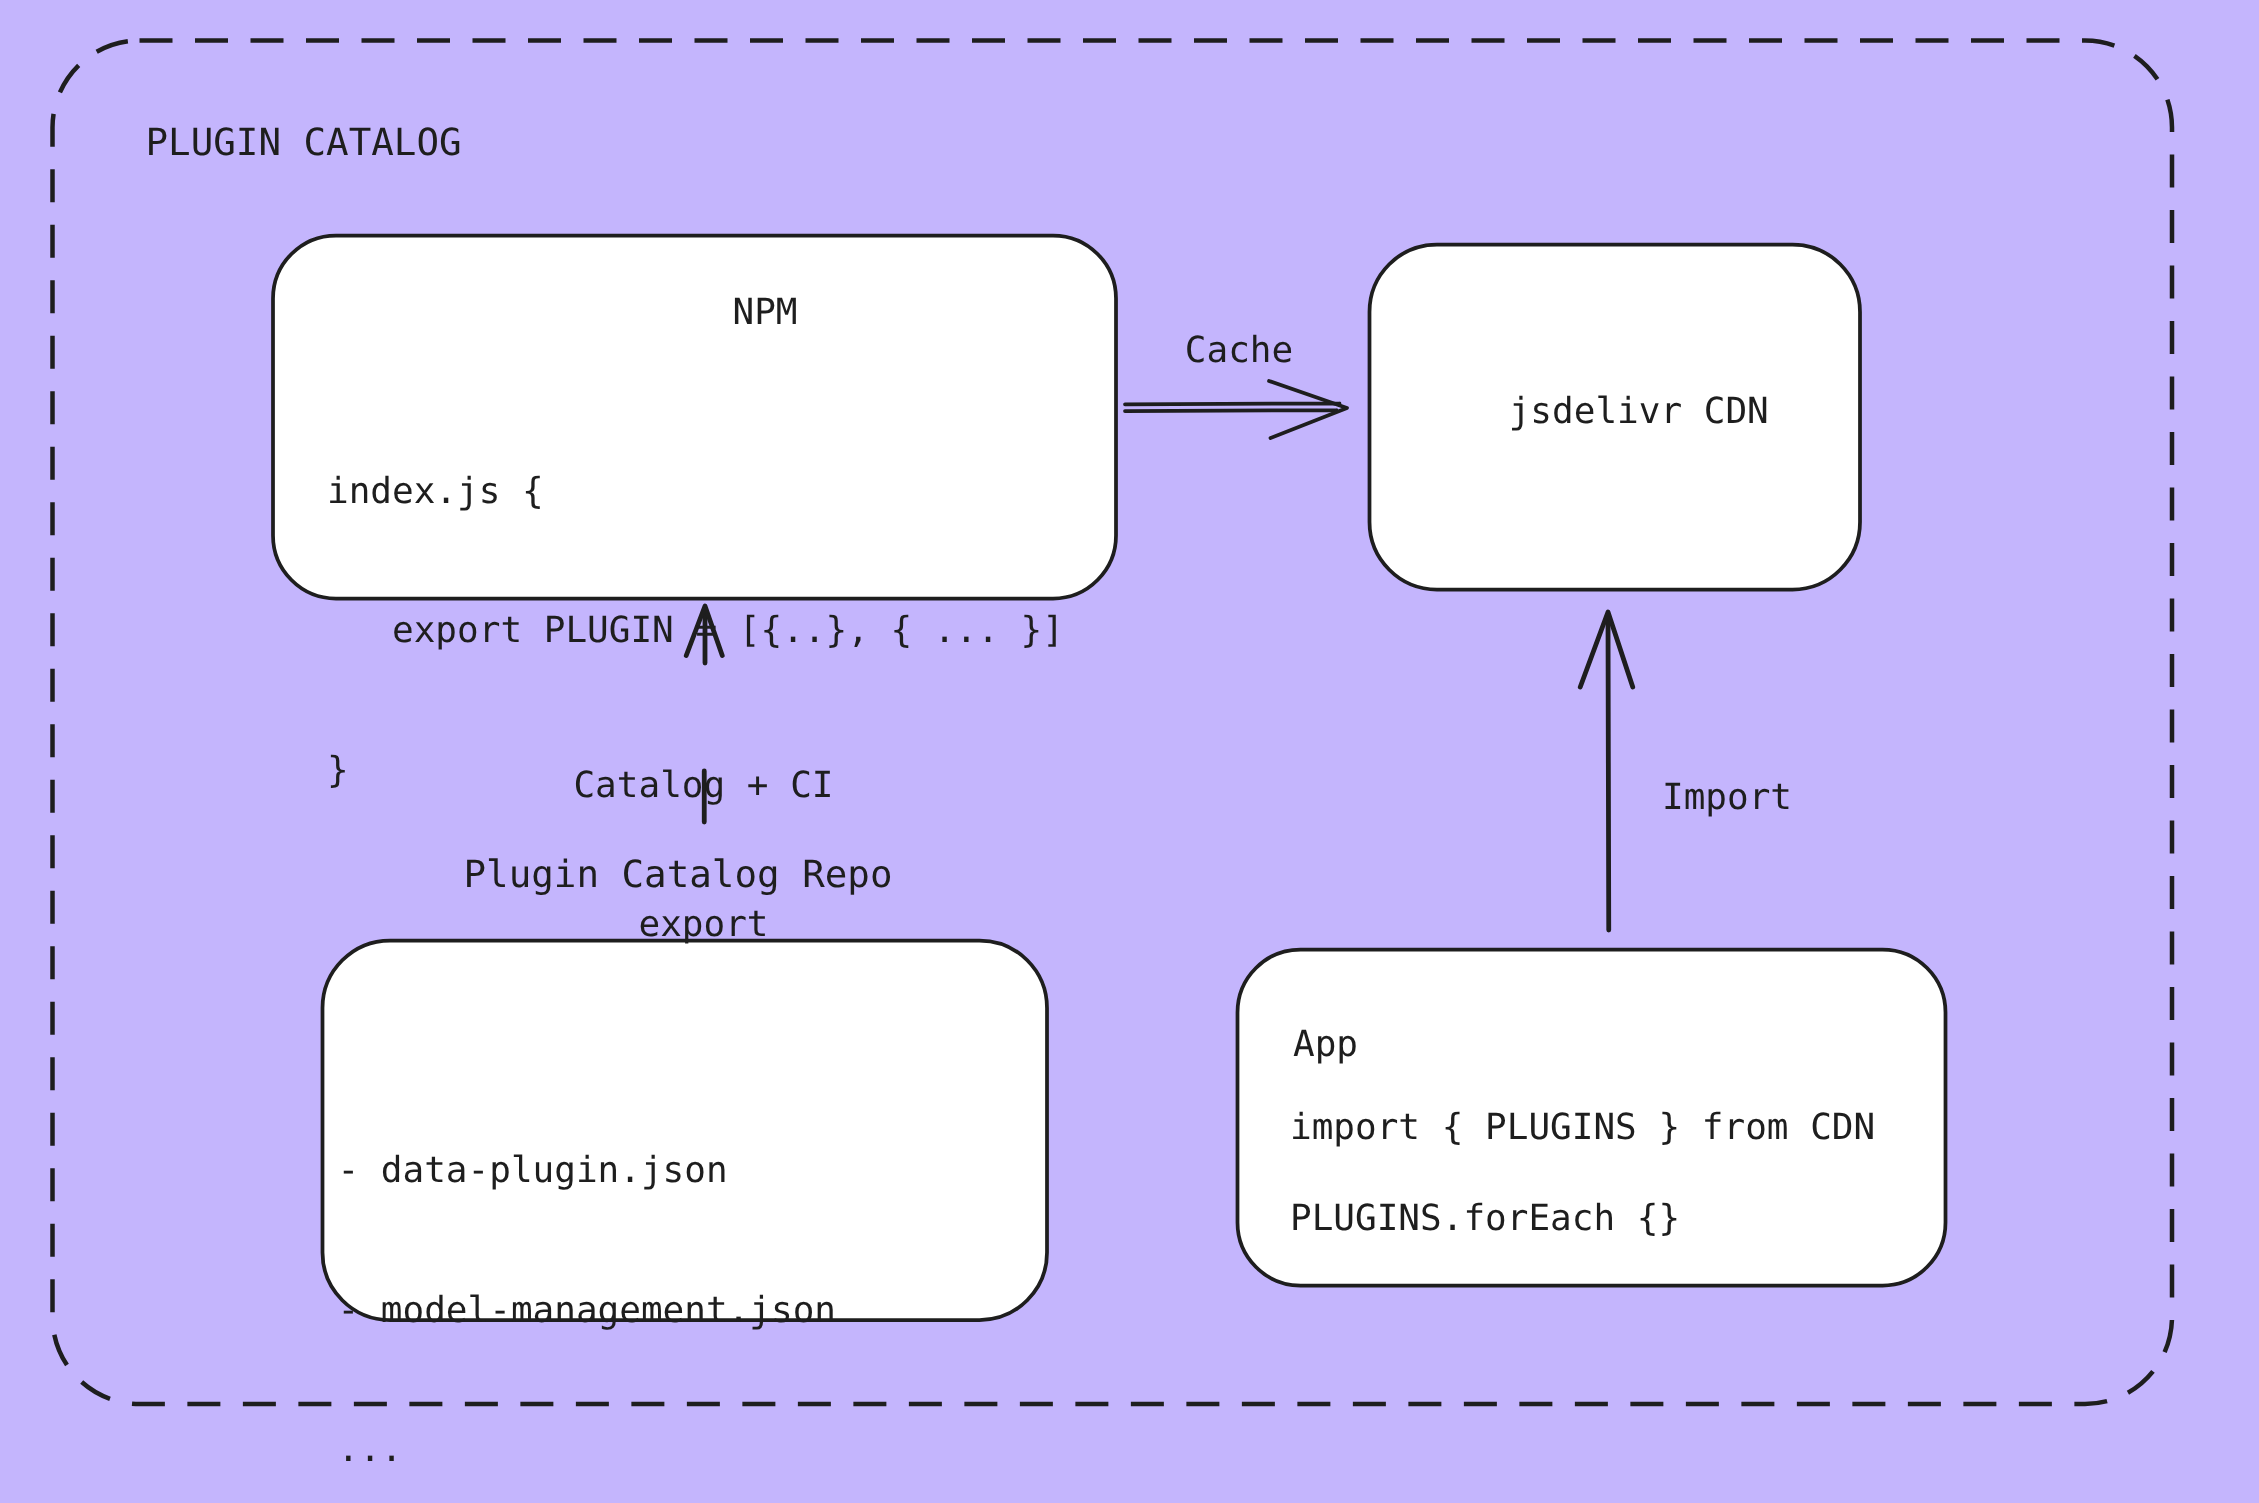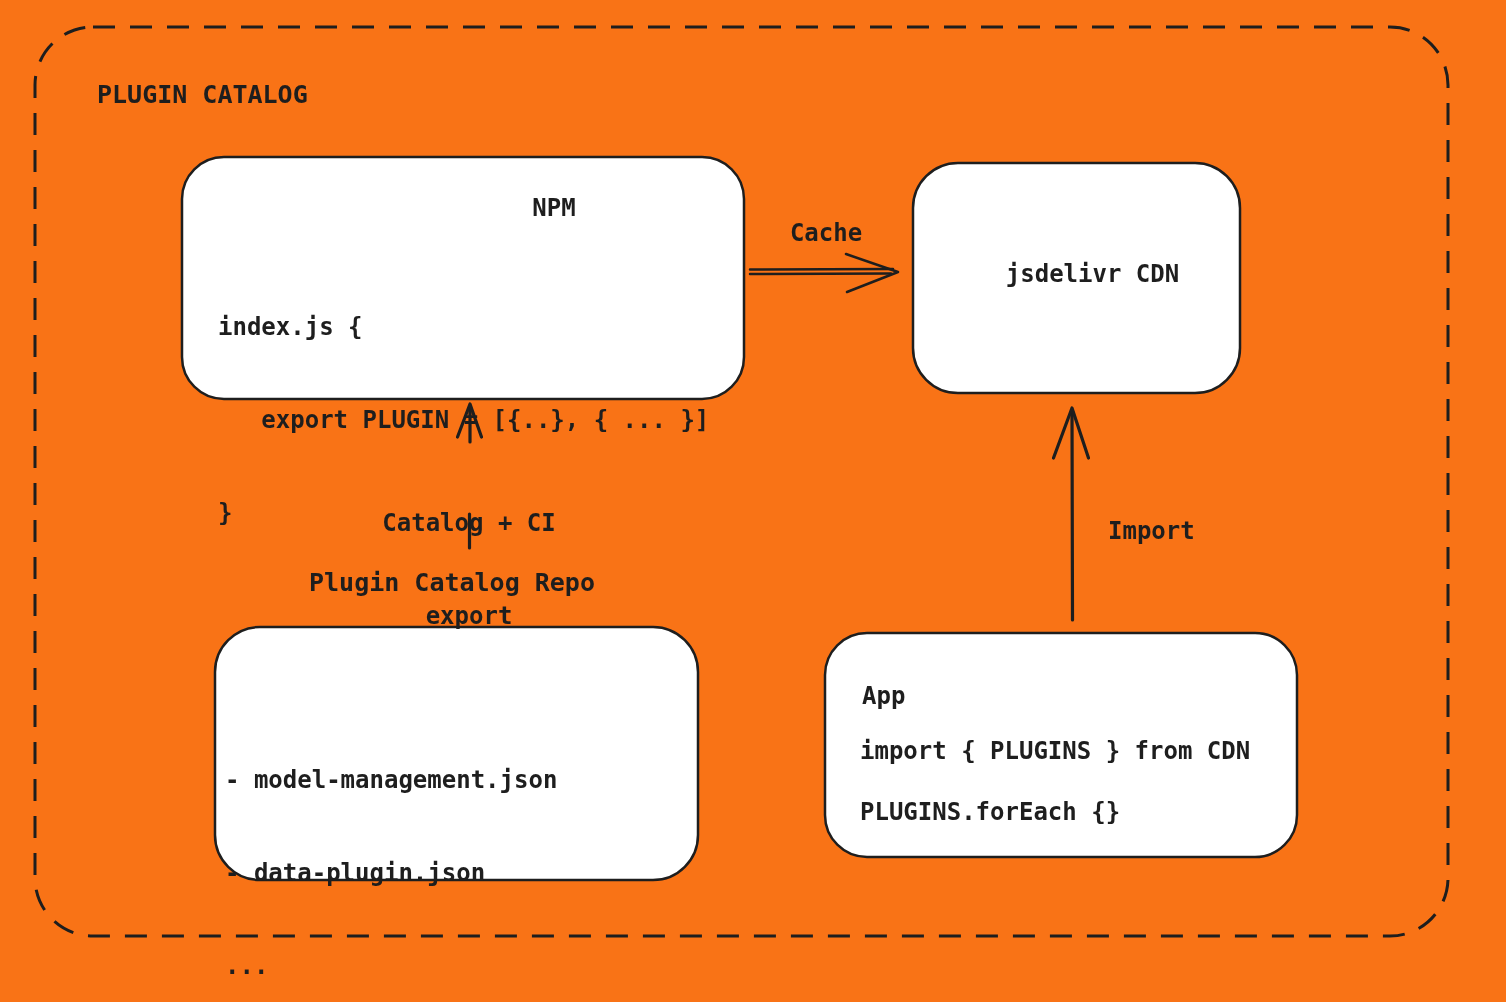--- a/index.html
+++ b/index.html
@@ -1,23 +1,22 @@
 <!DOCTYPE html>
 <html><head>
 <meta charset="utf-8">
 <style>
   html, body { margin: 0; padding: 0; background: #ffffff; }
   .canvas {
     position: relative;
     width: 1506px;
     height: 1002px;
-    background: #f97316;
+    background: #c4b5fd;
     overflow: hidden;
     font-family: "DejaVu Sans Mono", "Liberation Mono", monospace;
-    font-weight: bold;
   }
   .shapes { position: absolute; left: 0; top: 0; }
   .frame  { fill: none; stroke: #1e1e1e; stroke-width: 3; stroke-dasharray: 22 15; }
   .box    { fill: #ffffff; stroke: #1e1e1e; stroke-width: 2.5; }
   .arrow path {
     fill: none; stroke: #1e1e1e; stroke-width: 2.5;
     stroke-linecap: round; stroke-linejoin: round;
   }
   .arrow.thick path { stroke-width: 3.2; }
   .t {
@@ -57,40 +56,40 @@
     </g>
 
     <g class="arrow thick">
       <path d="M1072.5 620 L1072 410"></path>
       <path d="M1053.5 458 L1072 408 L1088.5 458"></path>
     </g>
   </svg>
 
   <div class="t big" style="left:97px; top:79px;">PLUGIN CATALOG</div>
 
-  <div class="t center" style="left:182px; top:193px; width:656px;margin-left:44px;">NPM</div>
+  <div class="t center" style="left:182px; top:193px; width:656px;">NPM</div>
   <div class="t" style="left:218px; top:250px;">
     <div>index.js {</div>
     <div>   export PLUGIN = [{..}, { ... }]</div>
     <div>}</div>
   </div>
 
   <div class="t center" style="left:750px; top:198px; width:152px;margin-top:20px;">Cache</div>
 
   <div class="t center" style="left:913px; top:259px; width:327px;margin-left:16px;">jsdelivr CDN</div>
 
   <div class="t center" style="left:352px; top:446px; width:234px;">
     <div>Catalog + CI</div>
     <div>export</div>
   </div>
 
   <div class="t big" style="left:309px; top:567px;">Plugin Catalog Repo</div>
   <div class="t" style="left:225px; top:703px;">
+    <div>- data-plugin.json</div>
     <div>- model-management.json</div>
-    <div>- data-plugin.json</div>
     <div>...</div>
   </div>
 
   <div class="t" style="left:862px; top:681px;">App</div>
   <div class="t" style="left:860px; top:736px;">import { PLUGINS } from CDN</div>
   <div class="t" style="left:860px; top:797px;">PLUGINS.forEach {}</div>
 
   <div class="t" style="left:1108px; top:516px;">Import</div>
 
 </div>

